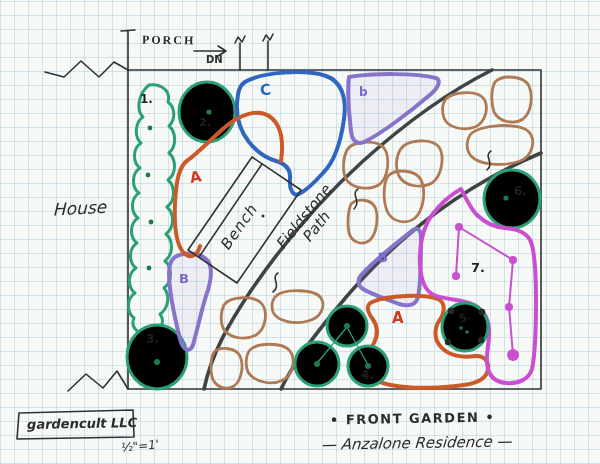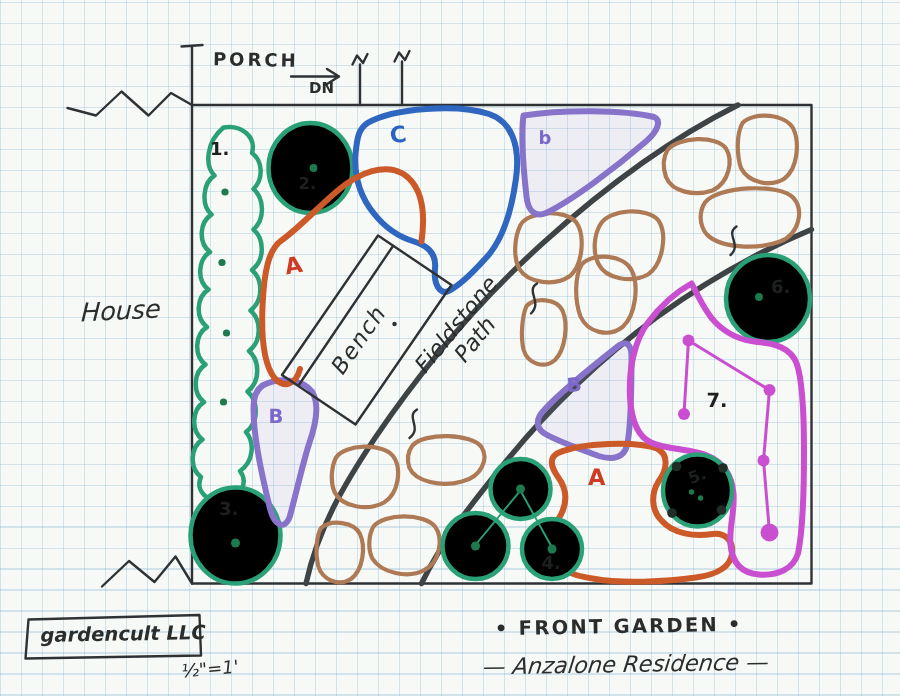--- a/index.html
+++ b/index.html
@@ -121,21 +121,21 @@
 
   <g>
     <path class="ink" d="M252,157 L301,190 L237,283 L188,250 Z"></path>
     <path class="ink" d="M262,164 L199,257"></path>
     <circle cx="263" cy="216" r="1.5" fill="#2f3234"></circle>
   </g>
 
   <path class="ink" d="M19,413 L133,410 L134,437 L17,439 Z"></path>
 </svg>
 
-<div class="lbl marker" style="left:142px;top:34px;font-size:12px;letter-spacing:2px;transform:rotate(1deg);">PORCH</div>
+<div class="lbl marker" style="left:142px;top:34px;font-size:12px;letter-spacing:2px;transform:rotate(1deg);font-family:Liberation Serif, serif;">PORCH</div>
 <div class="lbl marker" style="left:206px;top:55px;font-size:10px;text-align:center;">DN</div>
 <div class="lbl hand" style="left:54px;top:200px;font-size:17px;transform:rotate(-3deg) skewX(-6deg);">House</div>
 
 <div class="lbl hand" style="left:255px;top:206px;width:112px;text-align:center;font-size:15px;transform:rotate(-51deg);">
   <span style="display:block;">Fieldstone</span>
   <span style="display:block;">Path</span>
 </div>
 
 <div class="lbl hand" style="left:200px;top:219px;width:80px;text-align:center;font-size:15px;letter-spacing:1px;transform:rotate(-55deg);">Bench</div>
 

